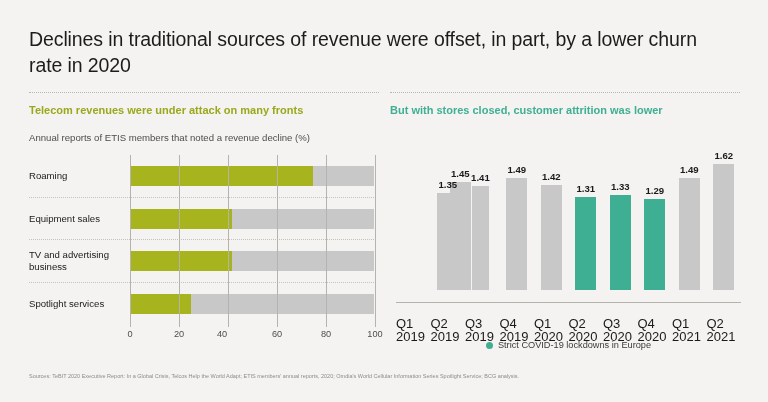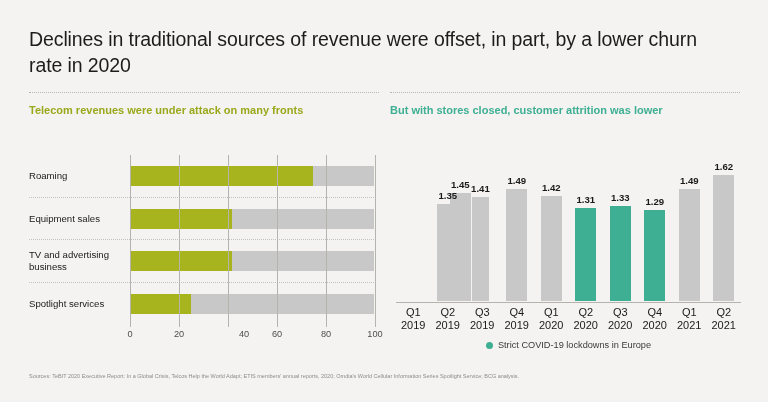--- a/index.html
+++ b/index.html
@@ -140,21 +140,21 @@
   
   .vchart {
     position: absolute;
     left: 396px;
     top: 160px;
     width: 345px;
     height: 142px;
   }
   .vcol {
     position: absolute;
-    bottom: 1px;
+    bottom: 12px;
     top: 0;
   }
   .vbar {
     position: absolute;
     bottom: 0;
     left: 0;
     right: 0;
     background: #c8c8c8;
   }
   .vbar.teal { background: #3eaf93; }
@@ -177,23 +177,22 @@
   }
   .vcats {
     position: absolute;
     left: 396px;
     top: 306px;
     width: 345px;
     height: 30px;
   }
   .vcat {
     position: absolute;
-    top: 0;
-    text-align: center;
-    font-size: 11px;
+    top: 12px;
+    font-size: 13px;
     line-height: 12.5px;
     color: #1a1a1a;
   }
 
   
   .legend {
     position: absolute;
     left: 396px;
     top: 340px;
     width: 345px;
@@ -226,20 +225,21 @@
   }
 </style>
 </head>
 <body>
 
 <div class="headline">Declines in traditional sources of revenue were offset, in part, by a lower churn rate in 2020</div>
 
 <div class="panel panel-left">
   <div class="rule"></div>
   <div class="panel-title olive">Telecom revenues were under attack on many fronts</div>
+  <div class="panel-sub">Annual reports of ETIS members that noted a revenue decline (%)</div>
 </div>
 
 <div class="panel panel-right">
   <div class="rule"></div>
   <div class="panel-title teal">But with stores closed, customer attrition was lower</div>
 </div>
 
 <div class="hchart" id="hchart">
     <div class="hrow" style="top: 0px; height: 42.5px;">
       <div class="hrow-label">Roaming</div>
@@ -273,21 +273,21 @@
     <div class="hgrid-line" style="left: 0px;"></div>
     <div class="hgrid-line" style="left: 49px;"></div>
     <div class="hgrid-line" style="left: 98px;"></div>
     <div class="hgrid-line" style="left: 147px;"></div>
     <div class="hgrid-line" style="left: 196px;"></div>
     <div class="hgrid-line" style="left: 245px;"></div>
   </div>
 <div class="haxis" id="haxis">
     <div class="haxis-tick" style="left: 0px;">0</div>
     <div class="haxis-tick" style="left: 49px;">20</div>
-    <div class="haxis-tick" style="left: 114px;">40</div>
+    <div class="haxis-tick" style="left: 92px;">40</div>
     <div class="haxis-tick" style="left: 147px;">60</div>
     <div class="haxis-tick" style="left: 196px;">80</div>
     <div class="haxis-tick" style="left: 245px;">100</div>
   </div>
 
 <div class="vchart" id="vchart">
     <div class="vcol" style="left: 6.9px; width: 20.7px; margin-left: 47px;">
       <div class="vbar" style="height: 107.97px;"></div>
       <div class="vval" style="bottom: 110.97px;">1.45</div>
     </div>

